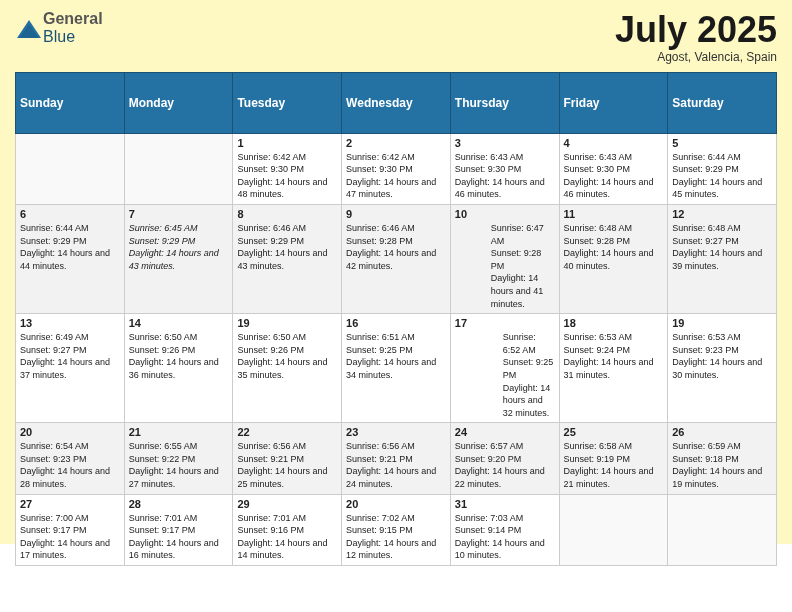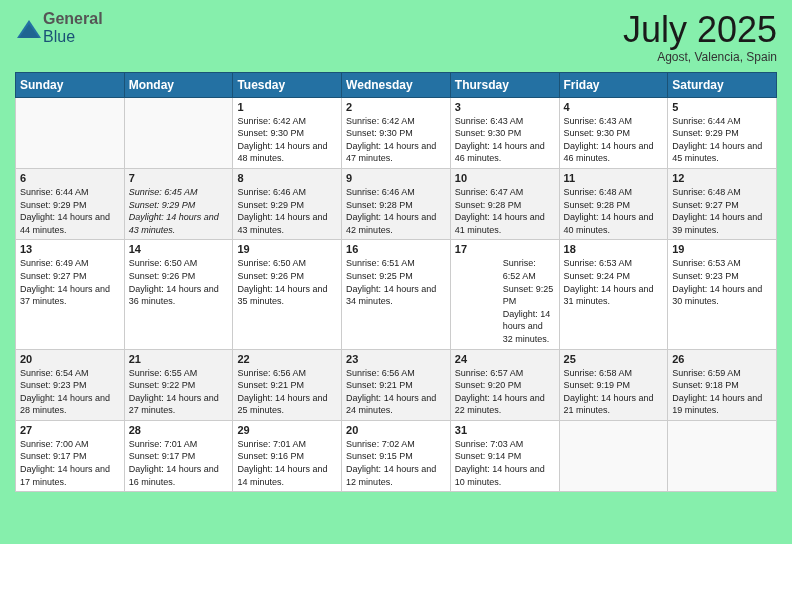--- a/index.html
+++ b/index.html
@@ -7,21 +7,21 @@
       width: 792px;
       height: 612px;
       font-family: Arial, sans-serif;
       background: #fff;
       overflow: hidden;
     }
     .page {
       width: 792px;
       height: 544px;
       padding: 10px 15px;
-      background: #86efac;
+      background: #fef9c3;
     }
     .header {
       display: flex;
       justify-content: space-between;
       align-items: flex-start;
       margin-bottom: 8px;
     }
     .logo {
       display: flex;
       align-items: center;
@@ -31,39 +31,39 @@
       width: 24px;
       height: 20px;
       position: relative;
       display: inline-block;
     }
     .title-area {
       text-align: right;
     }
     .month-title {
       font-size: 36px;
-      font-weight: normal;
+      font-weight: bold;
       color: #1a1a1a;
       line-height: 1.1;
     }
     .location {
       font-size: 12px;
       color: #333;
     }
     .calendar {
       width: 100%;
       border-collapse: collapse;
       border: 1px solid #ccc;
     }
     .calendar th {
       background-color: #2471a3;
       color: #fff;
       font-size: 12px;
       font-weight: bold;
-      padding: 5px 4px;
+      padding: 23px 4px;
       text-align: left;
       border: 1px solid #1a5276;
     }
     .calendar td {
       vertical-align: top;
       border: 1px solid #ccc;
       padding: 3px 4px;
       width: calc(100% / 7);
       font-size: 9.5px;
       color: #222;
@@ -178,21 +178,21 @@
 Daylight: 14 hours and 43 minutes.</div>
           </td>
           <td>
             <span class="day-num">9</span>
             <div class="day-info" style="white-space: pre-line;">Sunrise: 6:46 AM
 Sunset: 9:28 PM
 Daylight: 14 hours and 42 minutes.</div>
           </td>
           <td>
             <span class="day-num">10</span>
-            <div class="day-info" style="white-space: pre-line;">Sunrise: 6:47 AM
+            <div class="day-info" style="white-space: pre-line; margin-left: 36px;">Sunrise: 6:47 AM
 Sunset: 9:28 PM
 Daylight: 14 hours and 41 minutes.</div>
           </td>
           <td>
             <span class="day-num">11</span>
             <div class="day-info" style="white-space: pre-line;">Sunrise: 6:48 AM
 Sunset: 9:28 PM
 Daylight: 14 hours and 40 minutes.</div>
           </td>
           <td>

